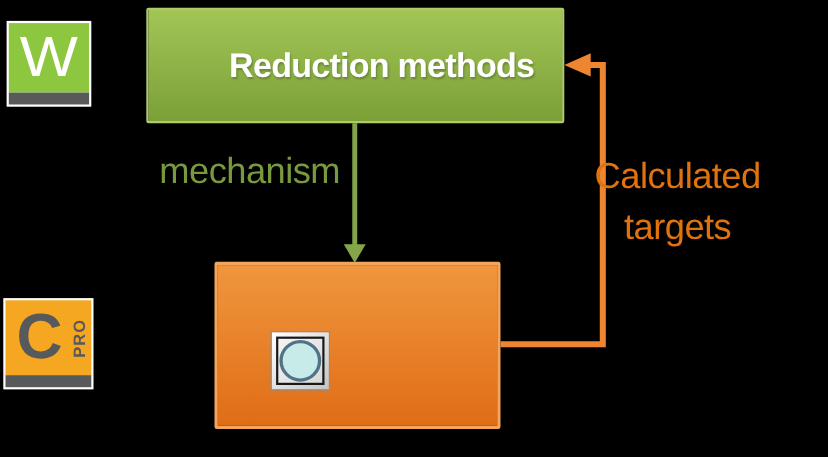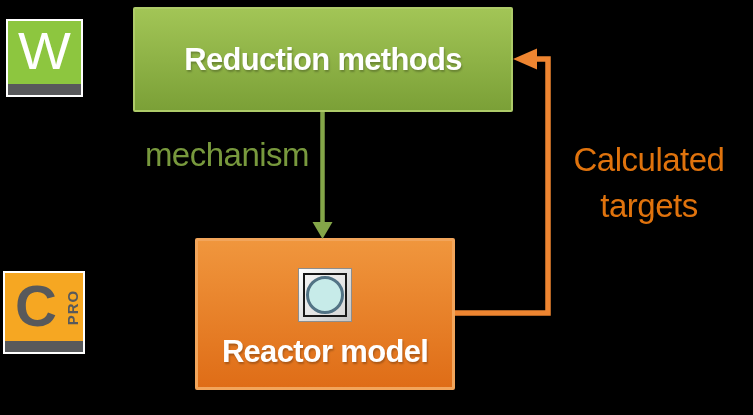--- a/index.html
+++ b/index.html
@@ -39,22 +39,23 @@
   }
   .ck-badge{
     position:absolute;right:-8px;top:26px;
     transform:rotate(-90deg);
     color:var(--logo-gray);font-size:15px;font-weight:700;letter-spacing:1px;
   }
 
   
   .flow-box{
     box-sizing:border-box;
-    display:flex;flex-direction:column;align-items:center;justify-content:center;
+    display:flex;flex-direction:row;align-items:center;justify-content:center;
     text-align:center;
+    padding-left:48px;
   }
   #green-box{
     left:133px;top:7px;width:380px;height:105px;
     border:2px solid var(--green-box-border);
     background:linear-gradient(180deg,var(--green-box-grad-top),var(--green-box-grad-bottom));
     border-radius:2px;
   }
   #green-box .box-line{
     color:var(--box-text);font-size:31px;font-weight:700;line-height:37px;
     letter-spacing:-.7px;white-space:nowrap;
@@ -103,21 +104,21 @@
   .orange-arrow-fill{fill:var(--orange-arrow);}
 
   
   .flow-label{text-align:center;}
   .flow-label .lbl-line{display:block;white-space:nowrap;}
   #label-reduced{
     left:116px;top:133px;width:222px;
     color:var(--green-label);font-size:33px;line-height:43px;letter-spacing:-.5px;
   }
   #label-calculated{
-    left:553px;top:137px;width:192px;
+    left:520px;top:137px;width:192px;
     color:var(--orange-label);font-size:33px;line-height:46px;letter-spacing:-.5px;
   }
 </style>
 </head>
 <body>
 
 <div class="abs logo-tile" id="workbench-tile">
   <div class="logo-face">
     <span class="wb-letter">W</span>
   </div>
@@ -135,21 +136,20 @@
 <div class="abs flow-box" id="green-box">
   <span class="box-line">Reduction methods</span>
 </div>
 
 <div class="abs flow-box" id="orange-box">
   <div class="reactor-btn">
     <div class="reactor-btn-inner">
       <div class="reactor-circle"></div>
     </div>
   </div>
-  <span class="box-line">Reactor model</span>
 </div>
 
 <svg class="abs" id="arrow-layer" viewBox="0 0 753 415" xmlns="http://www.w3.org/2000/svg">
 
   <g>
     <path class="green-arrow-stroke" d="M322.5 112 L322.5 224"></path>
     <polygon class="green-arrow-fill" points="312.5,222 332.5,222 322.5,239"></polygon>
   </g>
 
   <g>

